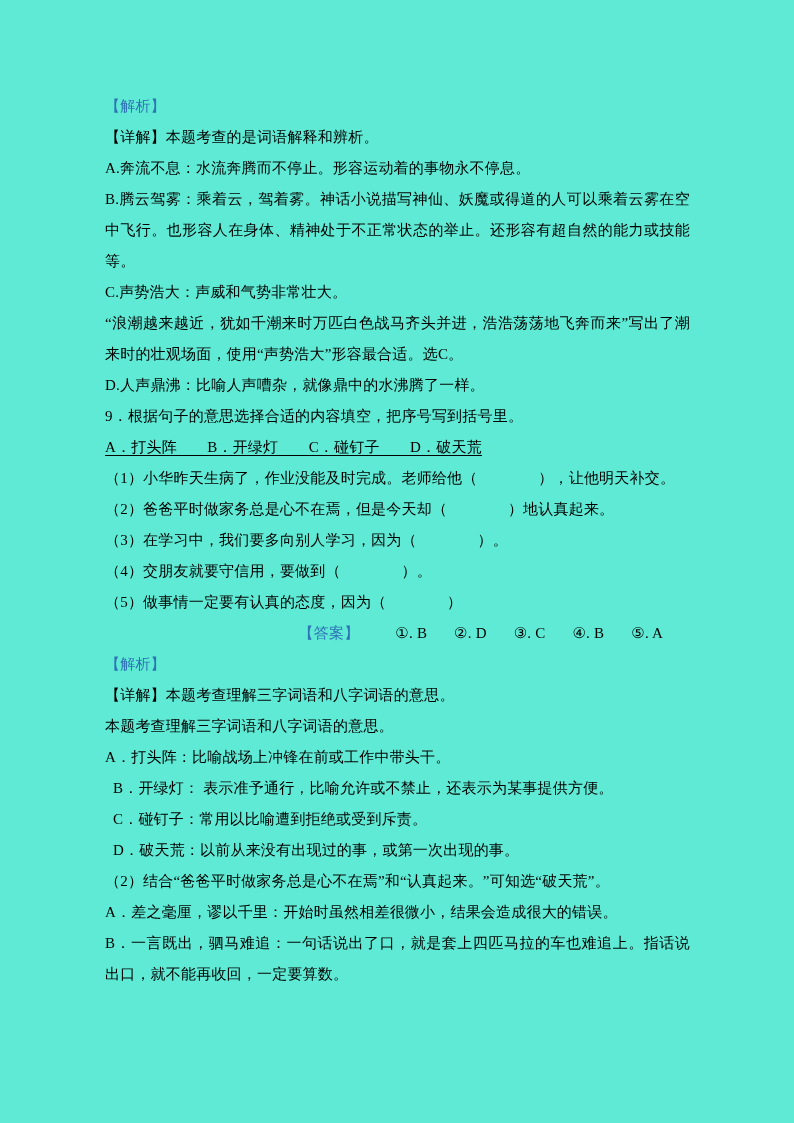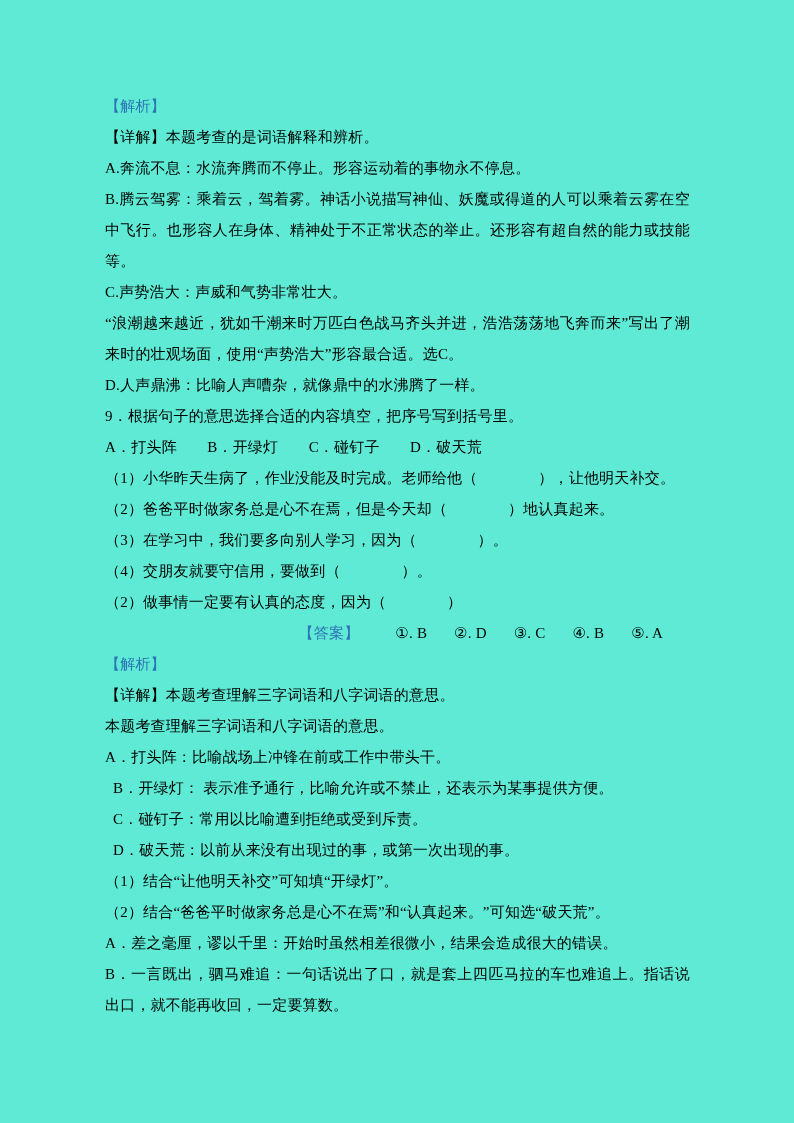--- a/index.html
+++ b/index.html
@@ -17,20 +17,21 @@
   }
   .ln {
     margin: 0;
     font-size: 15px;
     line-height: 31px;
     text-align: justify;
     letter-spacing: 0.2px;
   }
   .blue { color: #2E74B5; }
   .ul {
+    text-decoration: underline;
     text-underline-offset: 3px;
     text-decoration-skip-ink: none;
   }
   .ind { padding-left: 8px; }
   .answer-row { text-align: right; }
   .answer-label { display: inline-block; margin-right: 36px; }
   .ans-item { display: inline-block; margin-right: 27px; }
 </style>
 </head>
 <body>
@@ -44,31 +45,30 @@
   <p class="ln">C.声势浩大：声威和气势非常壮大。</p>
   <p class="ln">“浪潮越来越近，犹如千潮来时万匹白色战马齐头并进，浩浩荡荡地飞奔而来”写出了潮来时的壮观场面，使用“声势浩大”形容最合适。选C。</p>
   <p class="ln">D.人声鼎沸：比喻人声嘈杂，就像鼎中的水沸腾了一样。</p>
 
   <p class="ln">9．根据句子的意思选择合适的内容填空，把序号写到括号里。</p>
   <p class="ln ul">A．打头阵　　B．开绿灯　　C．碰钉子　　D．破天荒</p>
   <p class="ln">（1）小华昨天生病了，作业没能及时完成。老师给他（　　　　），让他明天补交。</p>
   <p class="ln">（2）爸爸平时做家务总是心不在焉，但是今天却（　　　　）地认真起来。</p>
   <p class="ln">（3）在学习中，我们要多向别人学习，因为（　　　　）。</p>
   <p class="ln">（4）交朋友就要守信用，要做到（　　　　）。</p>
-  <p class="ln">（2）做事情一定要有认真的态度，因为（　　　　）</p>
+  <p class="ln">（5）做事情一定要有认真的态度，因为（　　　　）</p>
 
   <p class="ln answer-row">
     <span class="blue answer-label">【答案】</span><span class="ans-item">①. B</span><span class="ans-item">②. D</span><span class="ans-item">③. C</span><span class="ans-item">④. B</span><span class="ans-item">⑤. A</span>
   </p>
 
   <p class="ln blue">【解析】</p>
   <p class="ln">【详解】本题考查理解三字词语和八字词语的意思。</p>
   <p class="ln">本题考查理解三字词语和八字词语的意思。</p>
   <p class="ln">A．打头阵：比喻战场上冲锋在前或工作中带头干。</p>
   <p class="ln ind">B．开绿灯： 表示准予通行，比喻允许或不禁止，还表示为某事提供方便。</p>
   <p class="ln ind">C．碰钉子：常用以比喻遭到拒绝或受到斥责。</p>
   <p class="ln ind">D．破天荒：以前从来没有出现过的事，或第一次出现的事。</p>
-  <p class="ln">（1）结合“让他明天补交”可知填“开绿灯”。</p>
   <p class="ln">（2）结合“爸爸平时做家务总是心不在焉”和“认真起来。”可知选“破天荒”。</p>
   <p class="ln">A．差之毫厘，谬以千里：开始时虽然相差很微小，结果会造成很大的错误。</p>
   <p class="ln">B．一言既出，驷马难追：一句话说出了口，就是套上四匹马拉的车也难追上。指话说出口，就不能再收回，一定要算数。</p>
 
 </div>
 
 </body></html>

